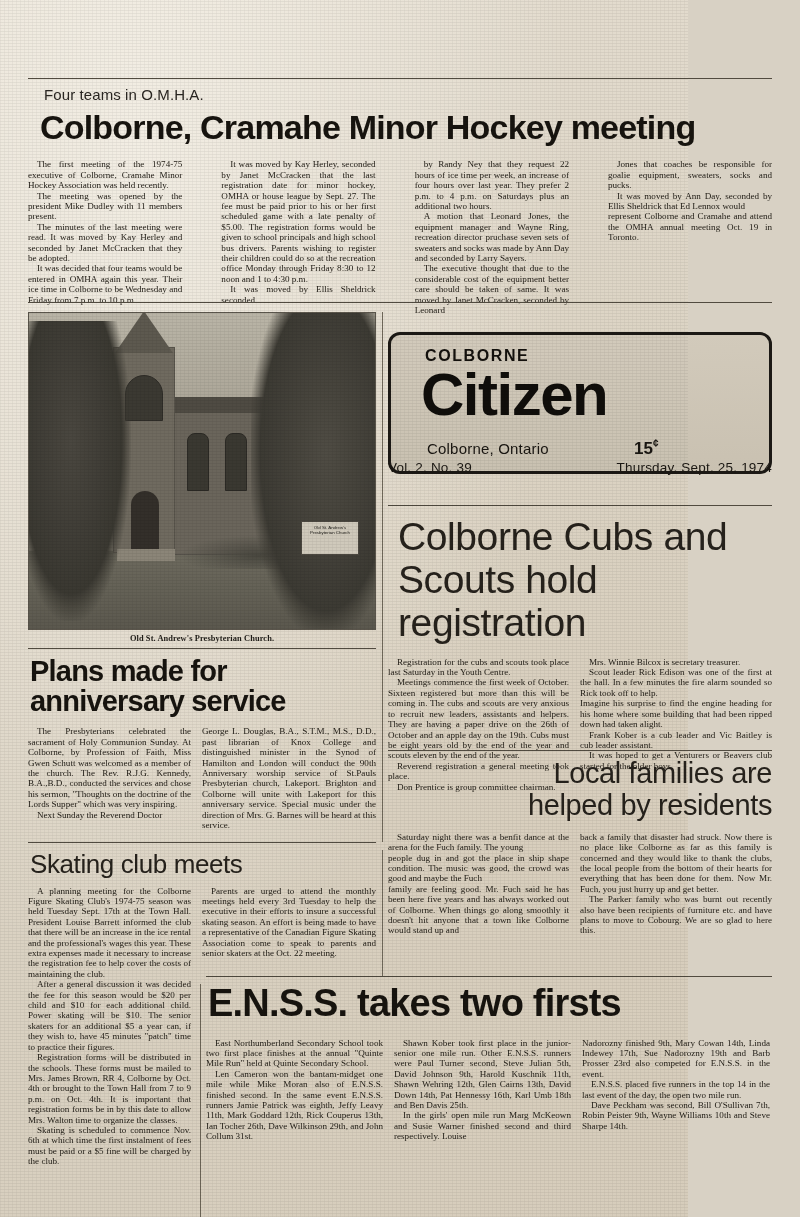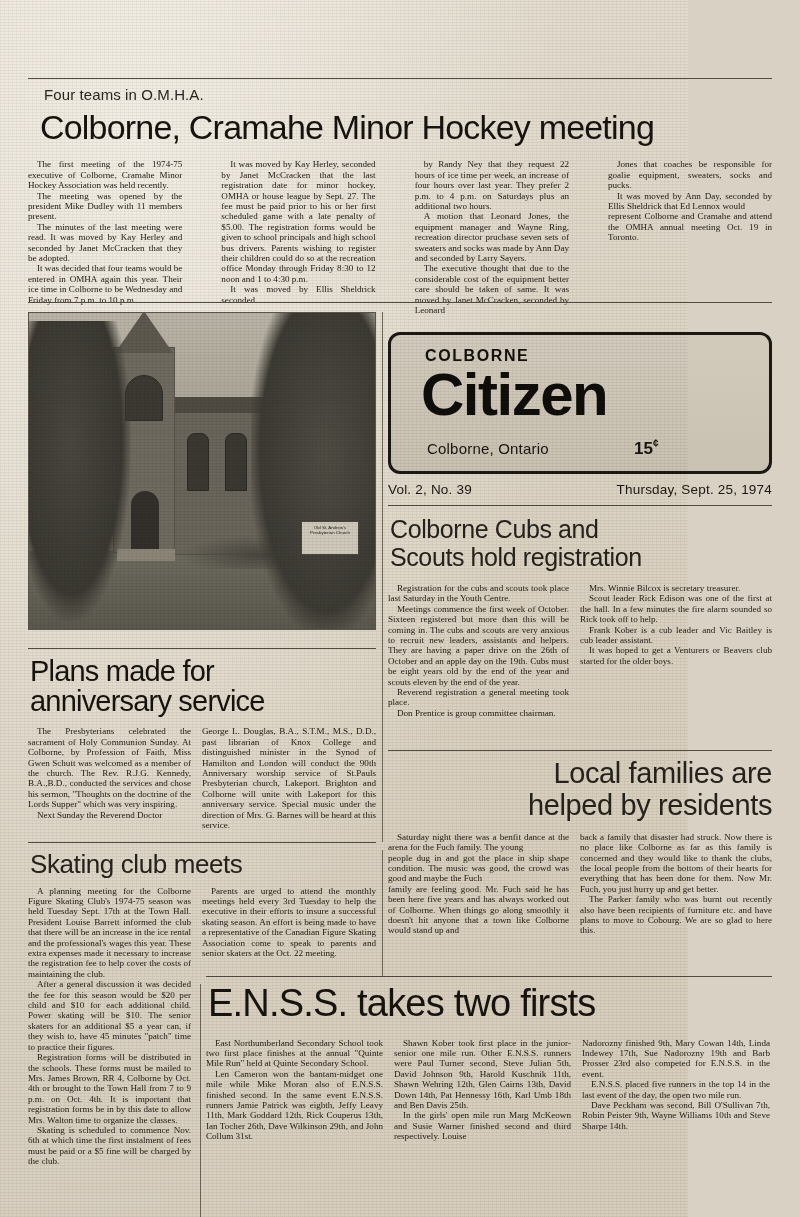--- a/index.html
+++ b/index.html
@@ -25,21 +25,21 @@
     width: 744px; height: 1084px;
   }
 
   
   .kicker {
     font-family: "Liberation Sans", sans-serif;
     font-size: 15px; color: #2a2622; letter-spacing: .1px;
   }
   .hl {
     font-family: "Liberation Sans", sans-serif;
-    font-weight: normal; color: #17140f;
+    font-weight: bold; color: #17140f;
     line-height: 1.04; letter-spacing: -0.8px;
   }
   .hl-light {
     font-family: "Liberation Sans", sans-serif;
     font-weight: normal; color: #26221c;
     line-height: 1.1; letter-spacing: -0.4px;
   }
   .body-col {
     font-family: "Liberation Serif", serif;
     font-size: 9.1px; line-height: 10.4px;
@@ -85,21 +85,21 @@
     font-size: 15px; color: #191611; letter-spacing: .2px;
   }
   #masthead .mh-price {
     position: absolute; left: 243px; top: 103px;
     font-family: "Liberation Sans", sans-serif;
     font-weight: bold; font-size: 17px; color: #191611;
   }
   #masthead .mh-price sup { font-size: 10px; vertical-align: super; }
 
   #volline {
-    position: absolute; left: 360px; top: 396px; width: 384px;
+    position: absolute; left: 360px; top: 374px; width: 384px;
     display: flex; justify-content: space-between;
     font-family: "Liberation Sans", sans-serif;
     font-size: 13.5px; color: #1b1813; letter-spacing: .2px;
   }
   #mast-underline { position: absolute; left: 360px; top: 419px; width: 384px; }
 
   
   #photo-block { position: absolute; left: 0px; top: 226px; width: 348px; }
   #photo {
     width: 348px; height: 318px;
@@ -145,21 +145,21 @@
     text-align: center; padding: 4px 0 0 0; letter-spacing: .1px;
   }
 
   
   #story-anniv { position: absolute; left: 0px; top: 570px; width: 348px; }
   #story-anniv .hl { font-size: 29px; margin: 0 0 10px 2px; }
   #story-anniv .col { width: 174px; }
 
   
   #story-cubs { position: absolute; left: 360px; top: 430px; width: 384px; }
-  #story-cubs .hl-light { font-size: 25px; margin: 0 0 12px 2px; }
+  #story-cubs .hl-light { font-size: 39px; margin: 0 0 12px 10px; }
   #story-cubs .col { width: 192px; }
 
   
   #story-local { position: absolute; left: 360px; top: 672px; width: 384px; }
   #story-local .hl-light { font-size: 29px; margin: 0 0 10px 10px; text-align: right; }
   #story-local .col { width: 192px; }
 
   
   #story-skate { position: absolute; left: 0px; top: 764px; width: 348px; }
   #story-skate .hl-light { font-size: 26px; margin: 0 0 7px 2px; }
@@ -239,20 +239,21 @@
         <div class="tower"></div>
         <div class="belfry"></div>
         <div class="spire"></div>
         <div class="door"></div>
         <div class="steps"></div>
         <div class="shrub"></div>
         <div class="treeL"></div>
         <div class="treeR"></div>
         <div class="sign">Old St. Andrew's Presbyterian Church</div>
       </div>
+      <figcaption class="caption">Old St. Andrew's Presbyterian Church.</figcaption>
     </figure>
 
     <div id="masthead">
       <div class="mh-colborne">COLBORNE</div>
       <div class="mh-citizen">Citizen</div>
       <div class="mh-place">Colborne, Ontario</div>
       <div class="mh-price"><span>15</span><sup>¢</sup></div>
     </div>
     <div id="volline">
       <span>Vol. 2, No. 39</span>
@@ -268,20 +269,21 @@
       <div class="cols">
         <div class="col body-col">
           <p>Registration for the cubs and scouts took place last Saturday in the Youth Centre.</p>
           <p>Meetings commence the first week of October. Sixteen registered but more than this will be coming in. The cubs and scouts are very anxious to recruit new leaders, assistants and helpers. They are having a paper drive on the 26th of October and an apple day on the 19th. Cubs must be eight years old by the end of the year and scouts eleven by the end of the year.</p>
           <p>Reverend registration a general meeting took place.</p>
           <p>Don Prentice is group committee chairman.</p>
         </div>
         <div class="col body-col">
           <p>Mrs. Winnie Bilcox is secretary treasurer.</p>
           <p>Scout leader Rick Edison was one of the first at the hall. In a few minutes the fire alarm sounded so Rick took off to help.</p>
+          <p class="noind">Imagine his surprise to find the engine heading for his home where some building that had been ripped down had taken alight.</p>
           <p>Frank Kober is a cub leader and Vic Baitley is cub leader assistant.</p>
           <p>It was hoped to get a Venturers or Beavers club started for the older boys.</p>
         </div>
       </div>
     </section>
 
     <hr class="rule" id="rule-anniv">
     <section id="story-anniv">
       <h2 class="hl">
         <span>Plans made for</span><br>

